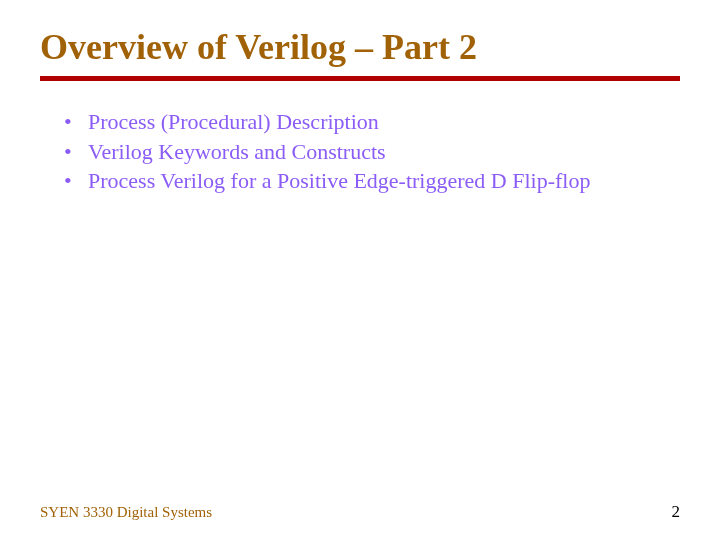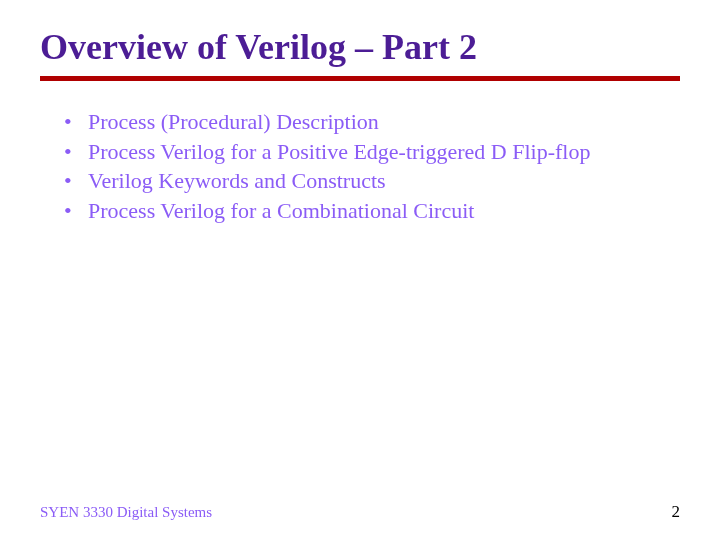--- a/index.html
+++ b/index.html
@@ -18,21 +18,21 @@
     }
     .slide {
       width: 100%;
       height: 100%;
       padding: 20px 40px 0 40px;
       position: relative;
     }
     .title {
       font-size: 36px;
       font-weight: bold;
-      color: #4c1d95;
+      color: #a16207;
       margin-bottom: 8px;
       margin-top: 6px;
     }
     .title-rule {
       border: none;
       border-top: 5px solid #b00000;
       margin-bottom: 26px;
       width: 100%;
     }
     .content {
@@ -59,38 +59,37 @@
       position: absolute;
       bottom: 18px;
       left: 40px;
       right: 40px;
       display: flex;
       justify-content: space-between;
       align-items: baseline;
     }
     .footer-left {
       font-size: 15px;
-      color: #8b5cf6;
+      color: #a16207;
     }
     .footer-right {
       font-size: 17px;
       color: #000000;
     }
   </style>
 </head>
 <body>
 
 <div class="slide">
   <h1 class="title">Overview of Verilog – Part 2</h1>
   <hr class="title-rule">
   <div class="content">
     <ul class="bullet-list">
       <li class="bullet-item">Process (Procedural) Description</li>
+      <li class="bullet-item">Verilog Keywords and Constructs</li>
       <li class="bullet-item">Process Verilog for a Positive Edge-triggered D Flip-flop</li>
-      <li class="bullet-item">Verilog Keywords and Constructs</li>
-      <li class="bullet-item">Process Verilog for a Combinational Circuit</li>
     </ul>
   </div>
   <div class="footer">
     <span class="footer-left">SYEN 3330 Digital Systems</span>
     <span class="footer-right">2</span>
   </div>
 </div>
 
 </body></html>

